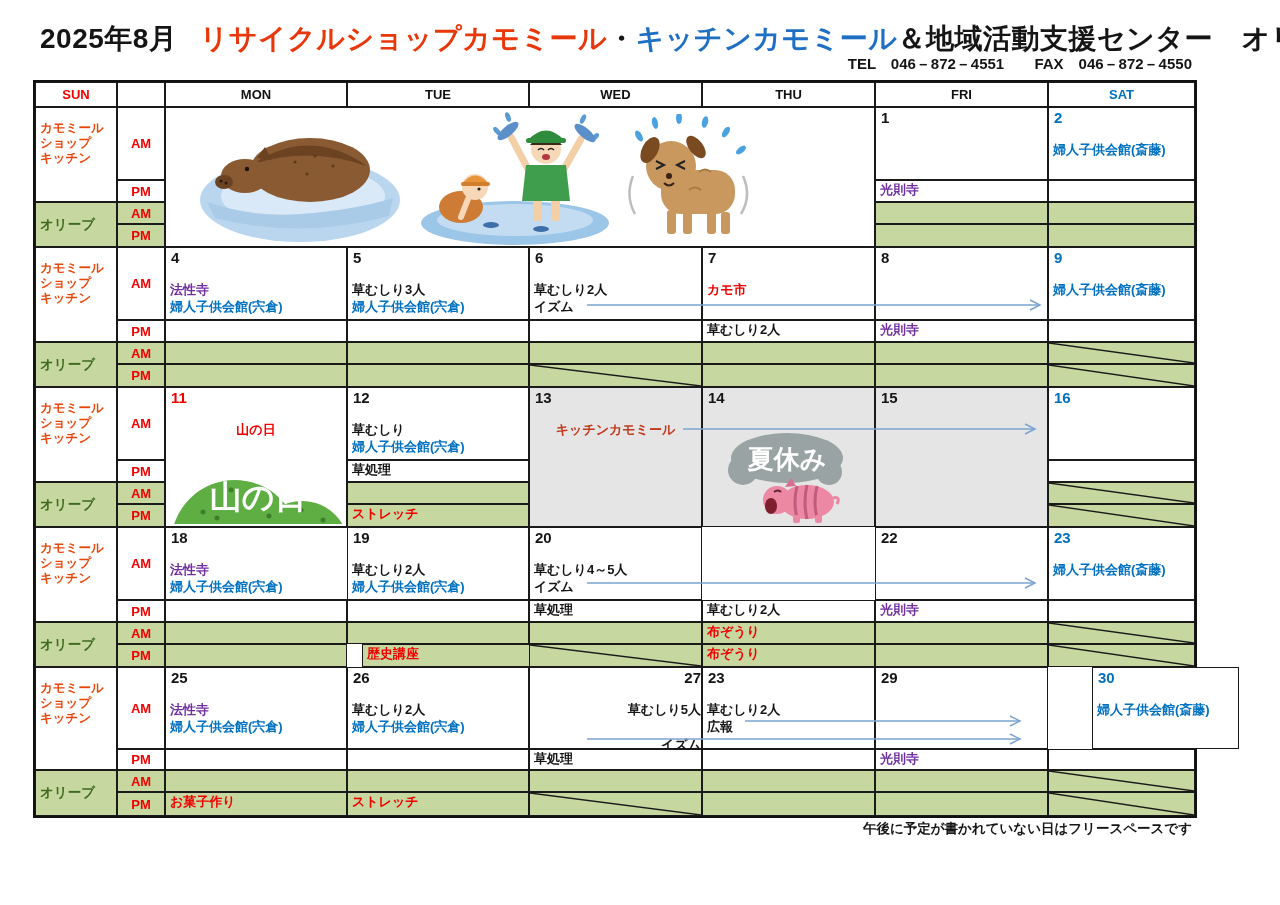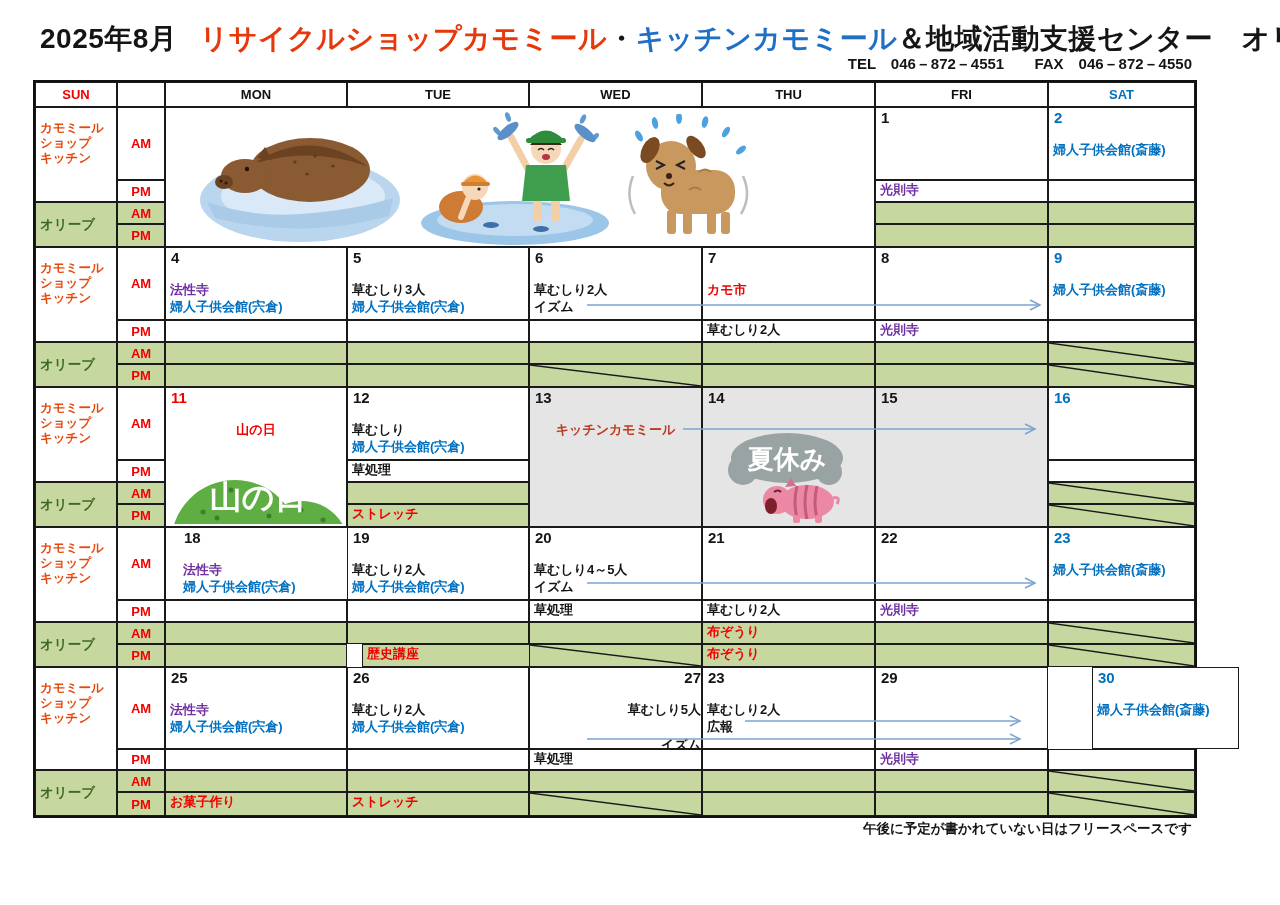--- a/index.html
+++ b/index.html
@@ -319,21 +319,21 @@
       </svg>
     </div>
     <div class="cell shoplab" style="left: 0px; top: 445px; width: 82px; height: 95px; color: rgb(232, 71, 11);">カモミール
 ショップ
 キッチン</div>
     <div class="cell olivelab olivebg" style="left: 0px; top: 540px; width: 82px; height: 45px; color: rgb(63, 107, 33);">オリーブ</div>
     <div class="cell ampm " style="left: 82px; top: 445px; width: 48px; height: 73px; color: rgb(242, 0, 0);">AM</div>
     <div class="cell ampm " style="left: 82px; top: 518px; width: 48px; height: 22px; color: rgb(242, 0, 0);">PM</div>
     <div class="cell ampm olivebg" style="left: 82px; top: 540px; width: 48px; height: 22px; color: rgb(242, 0, 0);">AM</div>
     <div class="cell ampm olivebg" style="left: 82px; top: 562px; width: 48px; height: 23px; color: rgb(242, 0, 0);">PM</div>
-    <div class="cell" style="left: 130px; top: 445px; width: 206px; height: 73px; padding-left: 13px;">
+    <div class="cell" style="left: 130px; top: 445px; width: 206px; height: 73px;">
       <div class="num" style="color: rgb(21, 21, 21);">18</div>
       <div class="entries">
         <div class="line" style="color: rgb(112, 48, 160);">法性寺</div>
         <div class="line" style="color: rgb(0, 112, 192);">婦人子供会館(宍倉)</div>
       </div>
     </div>
     <div class="cell" style="left: 130px; top: 518px; width: 182px; height: 22px;"></div>
     <div class="cell olivebg" style="left: 130px; top: 540px; width: 182px; height: 22px;"></div>
     <div class="cell olivebg" style="left: 130px; top: 562px; width: 182px; height: 23px;"></div>
     <div class="cell" style="left: 312px; top: 445px; width: 182px; height: 73px;">
@@ -360,23 +360,20 @@
     <div class="cell" style="left: 494px; top: 518px; width: 173px; height: 22px;">
       <div>
         <div class="line" style="color: rgb(21, 21, 21);">草処理</div>
       </div>
     </div>
     <div class="cell olivebg" style="left: 494px; top: 540px; width: 173px; height: 22px;"></div>
     <div class="cell olivebg" style="left: 494px; top: 562px; width: 173px; height: 23px;">
       <svg class="diag" viewBox="0 0 100 100" preserveAspectRatio="none">
         <line x1="0" y1="0" x2="100" y2="100" vector-effect="non-scaling-stroke" stroke="#1a1a1a" stroke-width="1.4"></line>
       </svg>
-    </div>
-    <div class="cell" style="left: 667px; top: 445px; width: 173px; height: 73px;">
-      <div class="num" style="color: rgb(21, 21, 21);">21</div>
     </div>
     <div class="cell" style="left: 667px; top: 518px; width: 173px; height: 22px;">
       <div>
         <div class="line" style="color: rgb(21, 21, 21);">草むしり2人</div>
       </div>
     </div>
     <div class="cell olivebg" style="left: 667px; top: 540px; width: 173px; height: 22px;">
       <div>
         <div class="line" style="color: rgb(242, 0, 0);">布ぞうり</div>
       </div>

